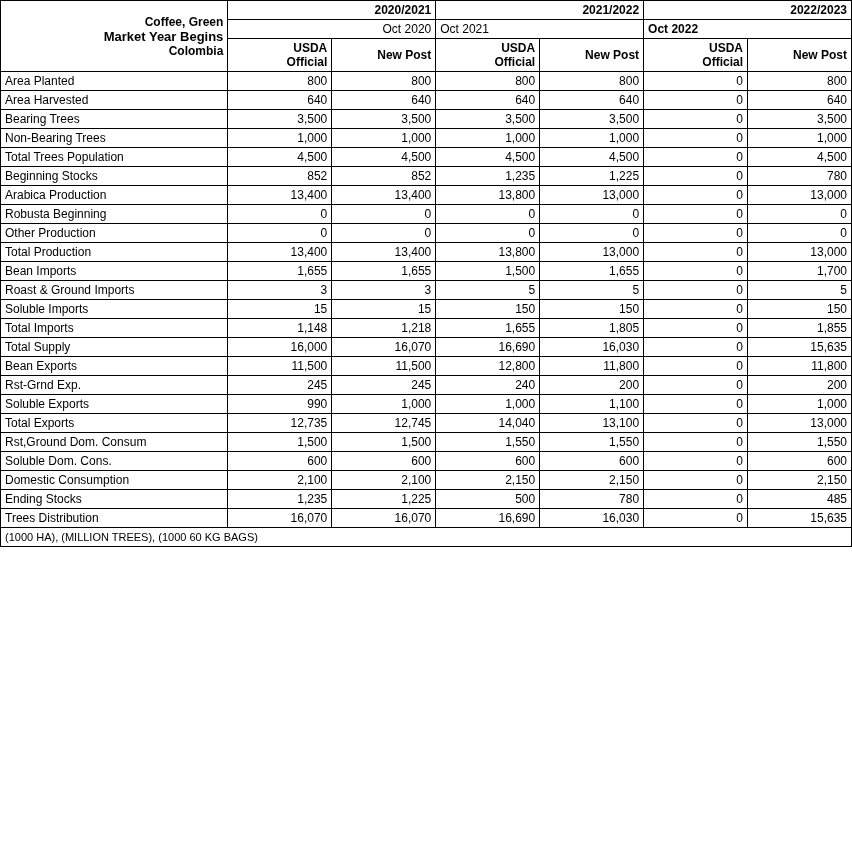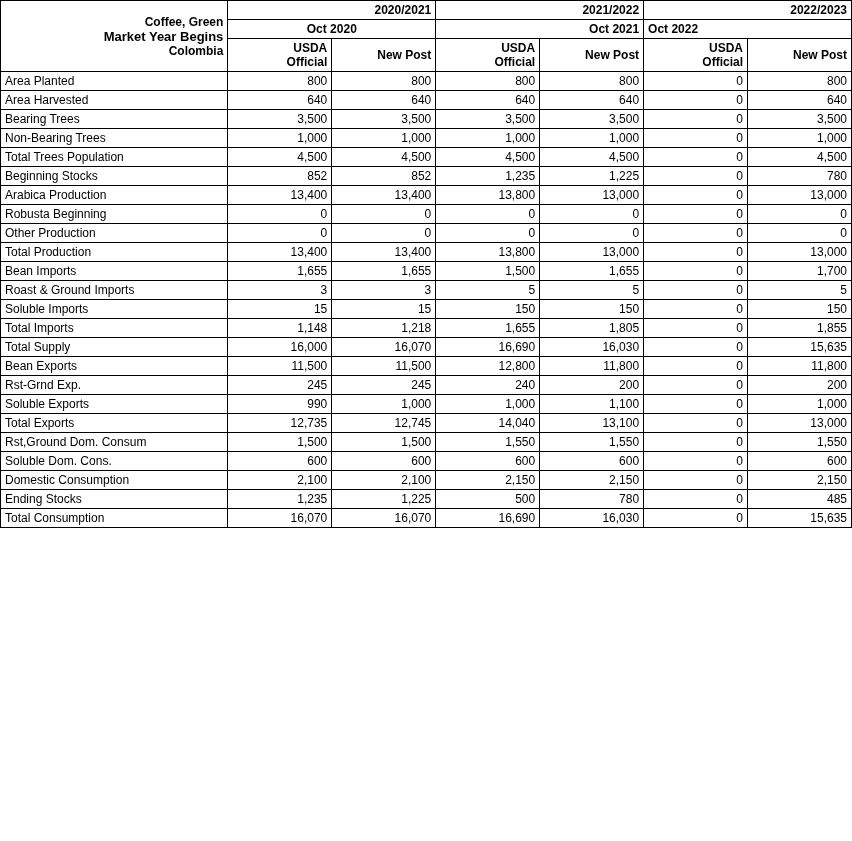--- a/index.html
+++ b/index.html
@@ -24,22 +24,22 @@
     <thead>
 
       <tr>
         <th rowspan="3" style="text-align:right; width:175px;"><span>Coffee, Green</span><br><span style="font-size:13px;">Market Year Begins</span><br><span style="font-weight:bold;margin-top:20px;">Colombia</span></th>
         <th colspan="2">2020/2021</th>
         <th colspan="2">2021/2022</th>
         <th colspan="2">2022/2023</th>
       </tr>
 
       <tr>
-        <td colspan="2" style="text-align:center; font-weight:bold;">Oct 2020</td>
-        <td colspan="2" style="text-align:right; font-weight:bold;">Oct 2021</td>
+        <td colspan="2" style="text-align:right; font-weight:normal;">Oct 2020</td>
+        <td colspan="2" style="text-align:left; font-weight:normal;">Oct 2021</td>
         <td colspan="2" style="text-align:left; font-weight:bold;">Oct 2022</td>
       </tr>
 
       <tr>
         <th style="width:80px;">USDA<br>Official</th>
         <th style="width:80px;">New Post</th>
         <th style="width:80px;">USDA<br>Official</th>
         <th style="width:80px;">New Post</th>
         <th style="width:80px;">USDA<br>Official</th>
         <th style="width:80px;">New Post</th>
@@ -247,23 +247,24 @@
         <tr>
           <td class="row-label">Ending Stocks</td>
           <td>1,235</td>
           <td>1,225</td>
           <td>500</td>
           <td>780</td>
           <td>0</td>
           <td>485</td>
         </tr>
         <tr>
-          <td class="row-label">Total Consumption</td>
+          <td class="row-label">Trees Distribution</td>
           <td>16,070</td>
           <td>16,070</td>
           <td>16,690</td>
           <td>16,030</td>
           <td>0</td>
           <td>15,635</td>
         </tr>
       </tbody>
   </table>
+  <div class="footer-note">(1000 HA), (MILLION TREES), (1000 60 KG BAGS)</div>
 </div>
 
 </body></html>

